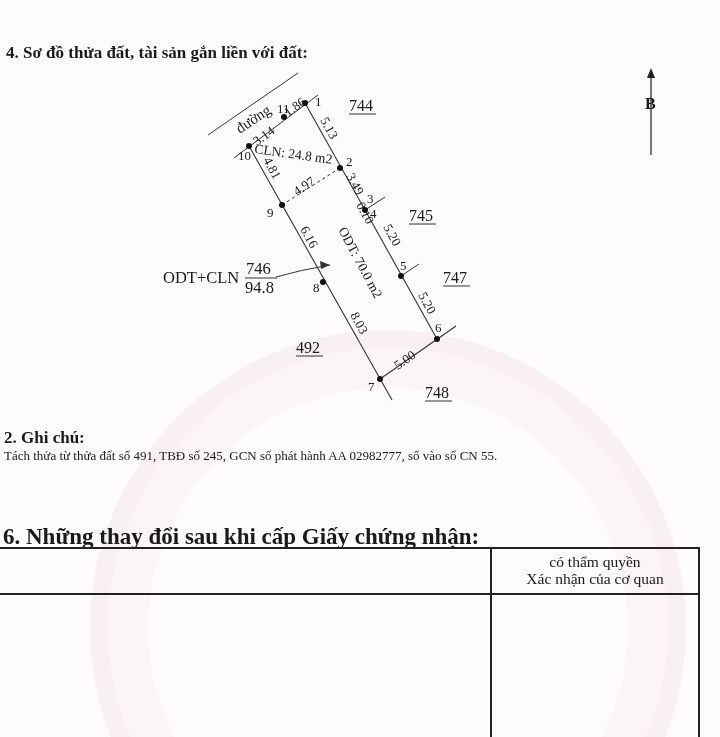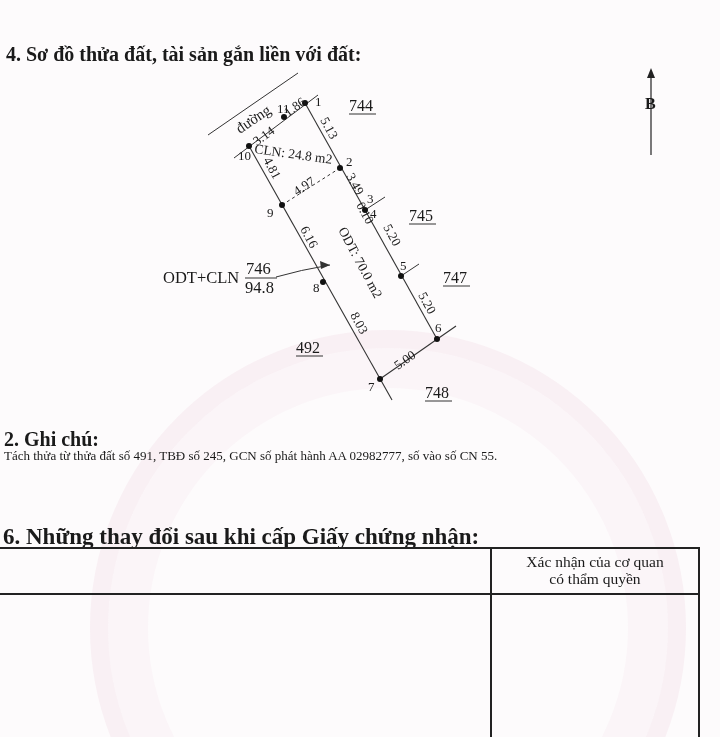--- a/index.html
+++ b/index.html
@@ -10,21 +10,21 @@
       color: #1a1a1a;
     }
     .watermark {
       position: absolute; left: 90px; top: 330px; width: 560px; height: 560px;
       border-radius: 50%;
       border: 18px solid rgba(215, 150, 175, 0.10);
       box-shadow: inset 0 0 0 40px rgba(220, 160, 185, 0.06);
       pointer-events: none;
     }
     .heading {
-      position: absolute; font-weight: bold; font-size: 20px; white-space: nowrap;
+      position: absolute; font-weight: bold; font-size: 17px; white-space: nowrap;
     }
     #h4 { left: 6px; top: 43px; }
     #h5 { left: 4px; top: 428px; }
     #note { position: absolute; left: 4px; top: 448px; font-size: 13px; white-space: nowrap; }
     #h6 { left: 3px; top: 524px; font-size: 23px; }
 
     svg#diagram { position: absolute; left: 0; top: 0; }
     svg text { font-family: "Liberation Serif", "DejaVu Serif", serif; fill: #1a1a1a; }
 
     .tbl {
@@ -149,19 +149,19 @@
 </svg>
 
 <div class="heading" id="h5">2. Ghi chú:</div>
 <div id="note">Tách thửa từ thửa đất số 491, TBĐ số 245, GCN số phát hành AA 02982777, số vào số CN 55.</div>
 
 <div class="heading" id="h6">6. Những thay đổi sau khi cấp Giấy chứng nhận:</div>
 
 <div class="tbl">
   <div class="col1"></div>
   <div class="hdr2">
+    <div>có thẩm quyền</div>
     <div>Xác nhận của cơ quan</div>
-    <div>có thẩm quyền</div>
   </div>
   <div class="hdr-line"></div>
   <div class="body1"></div>
   <div class="body2"></div>
 </div>
 
 </body></html>

